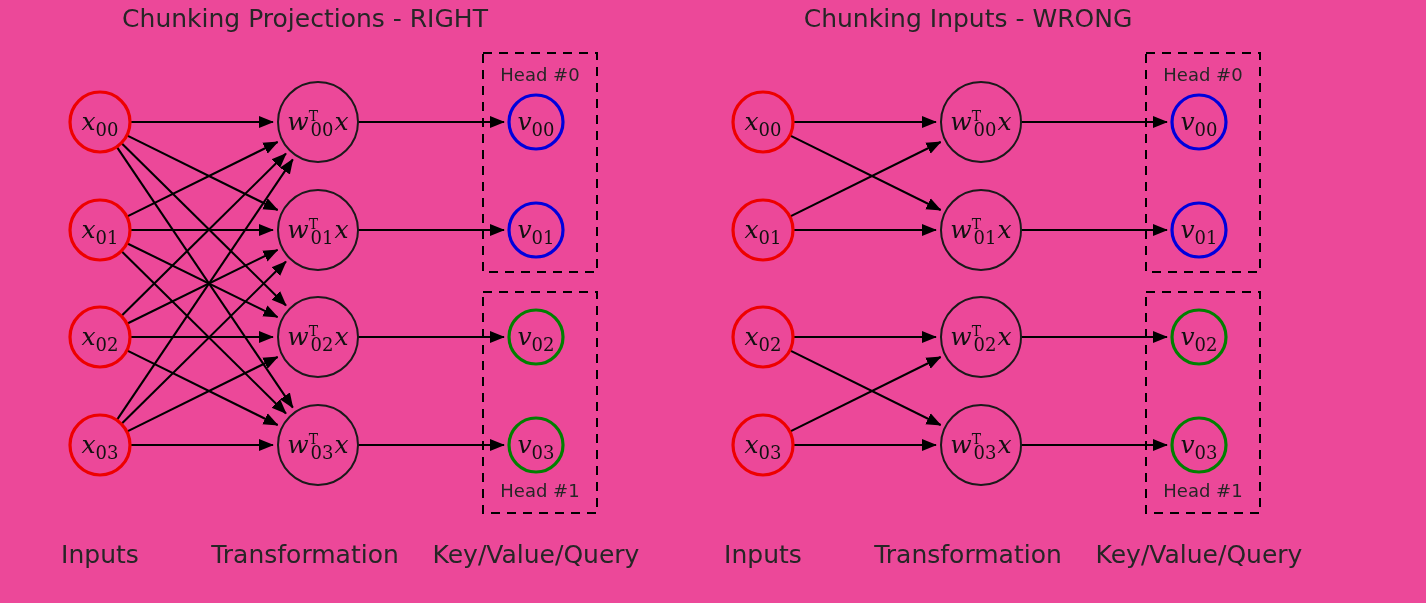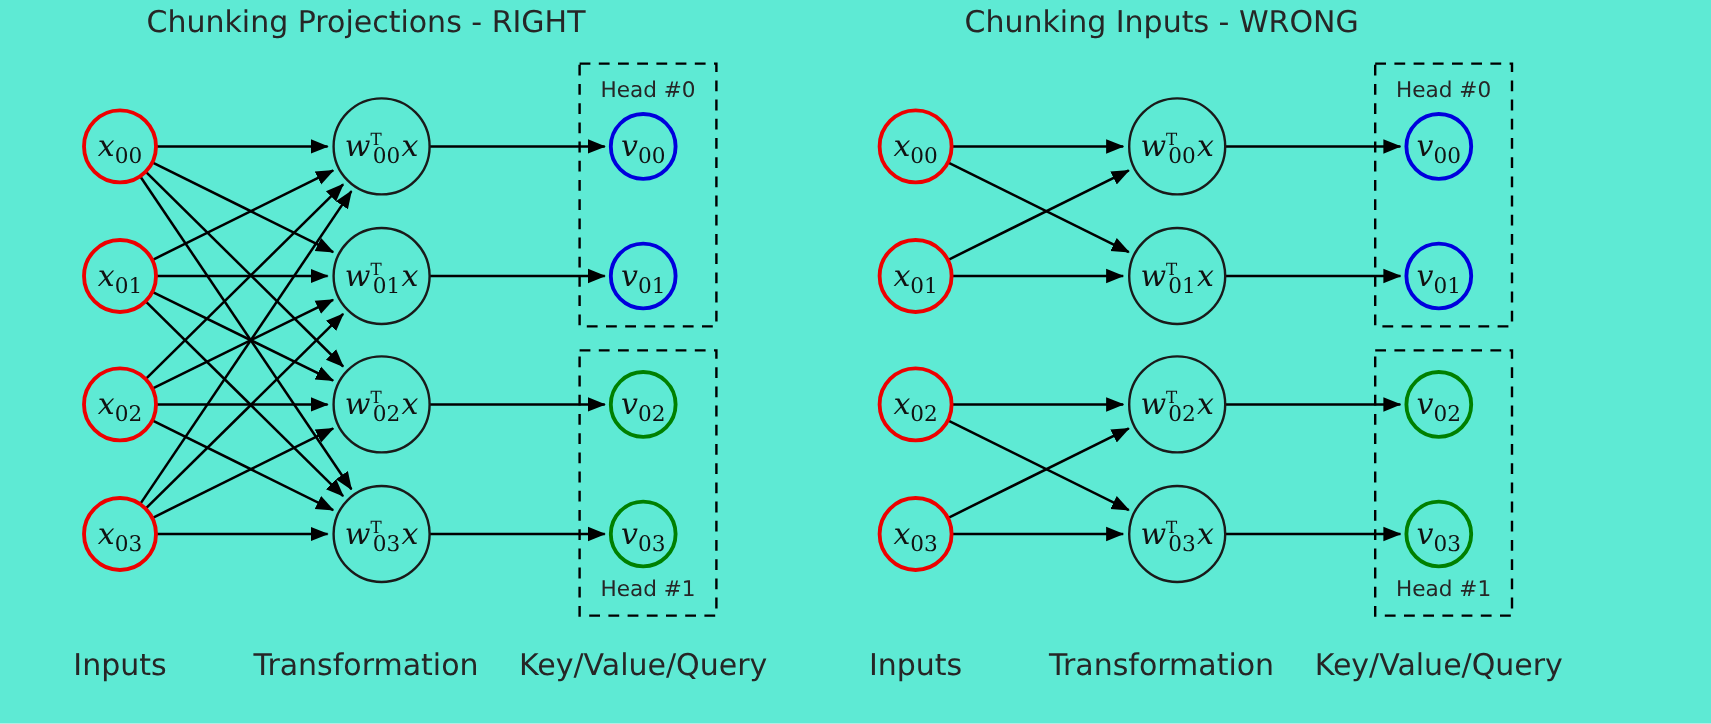--- a/index.html
+++ b/index.html
@@ -10,21 +10,21 @@
   body {
     width: 1426px;
     height: 603px;
     overflow: hidden;
     font-family: "DejaVu Sans", sans-serif;
   }
   #diagram-root {
     position: relative;
     width: 1426px;
     height: 603px;
-    background: #5eead4;
+    background: #ec4899;
   }
   svg.canvas {
     position: absolute;
     top: 0; left: 0;
     width: 1426px;
     height: 603px;
     display: block;
   }
   .panel-title {
     font-family: "DejaVu Sans", sans-serif;

